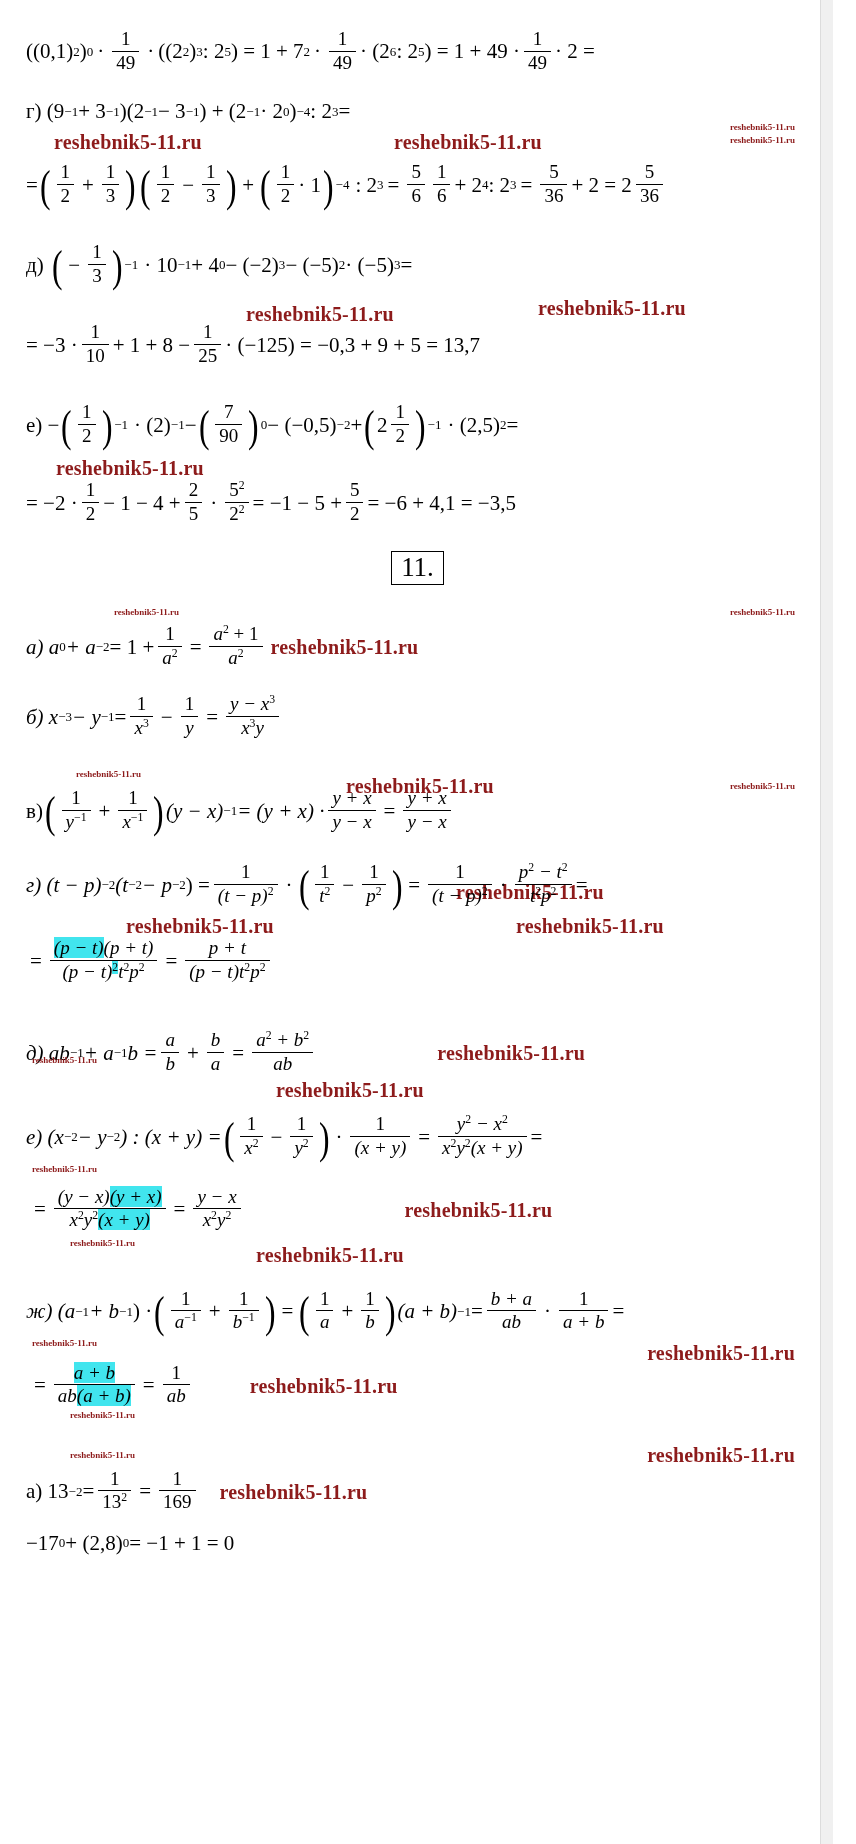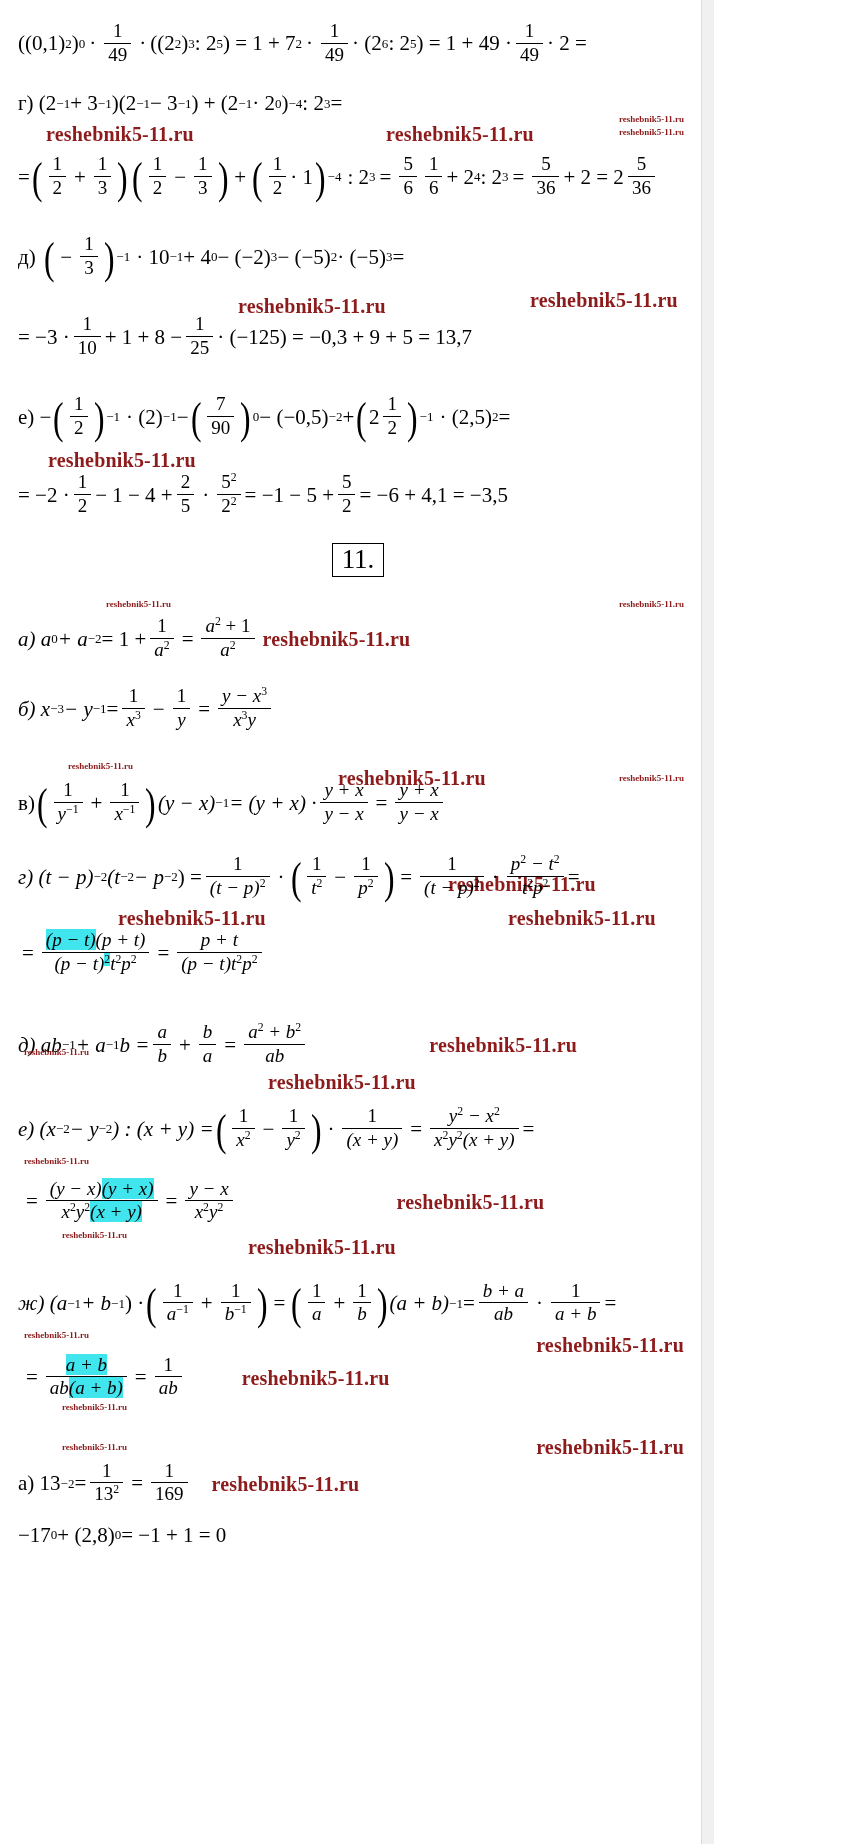--- a/index.html
+++ b/index.html
@@ -8,24 +8,24 @@
     background: #ffffff;
   }
   body {
     width: 856px;
     min-height: 1844px;
     font-family: "Liberation Serif", serif;
     color: #000000;
     position: relative;
   }
   .page {
-    width: 714px;
+    width: 833px;
     min-height: 1844px;
     position: relative;
-    padding: 4px;
+    padding: 12px;
     box-sizing: border-box;
     overflow: hidden;
   }
   .content {
     padding: 18px 12px 20px 14px;
   }
   .block {
     position: relative;
     margin-bottom: 26px;
   }
@@ -174,21 +174,21 @@
             <span class="num">1</span>
             <span class="den">49</span>
           </span>
         <span>· 2 =</span>
       </div>
       <div class="wm red-xs" style="right:14px; top:92px;">reshebnik5-11.ru</div>
     </div>
 
     <div class="block">
       <div class="row">
-        <span>г) (2</span>
+        <span>г) (9</span>
           <sup>−1</sup>
           <span> + 3</span>
           <sup>−1</sup>
           <span>)(2</span>
           <sup>−1</sup>
           <span> − 3</span>
           <sup>−1</sup>
           <span>) + (2</span>
           <sup>−1</sup>
           <span> · 2</span>

